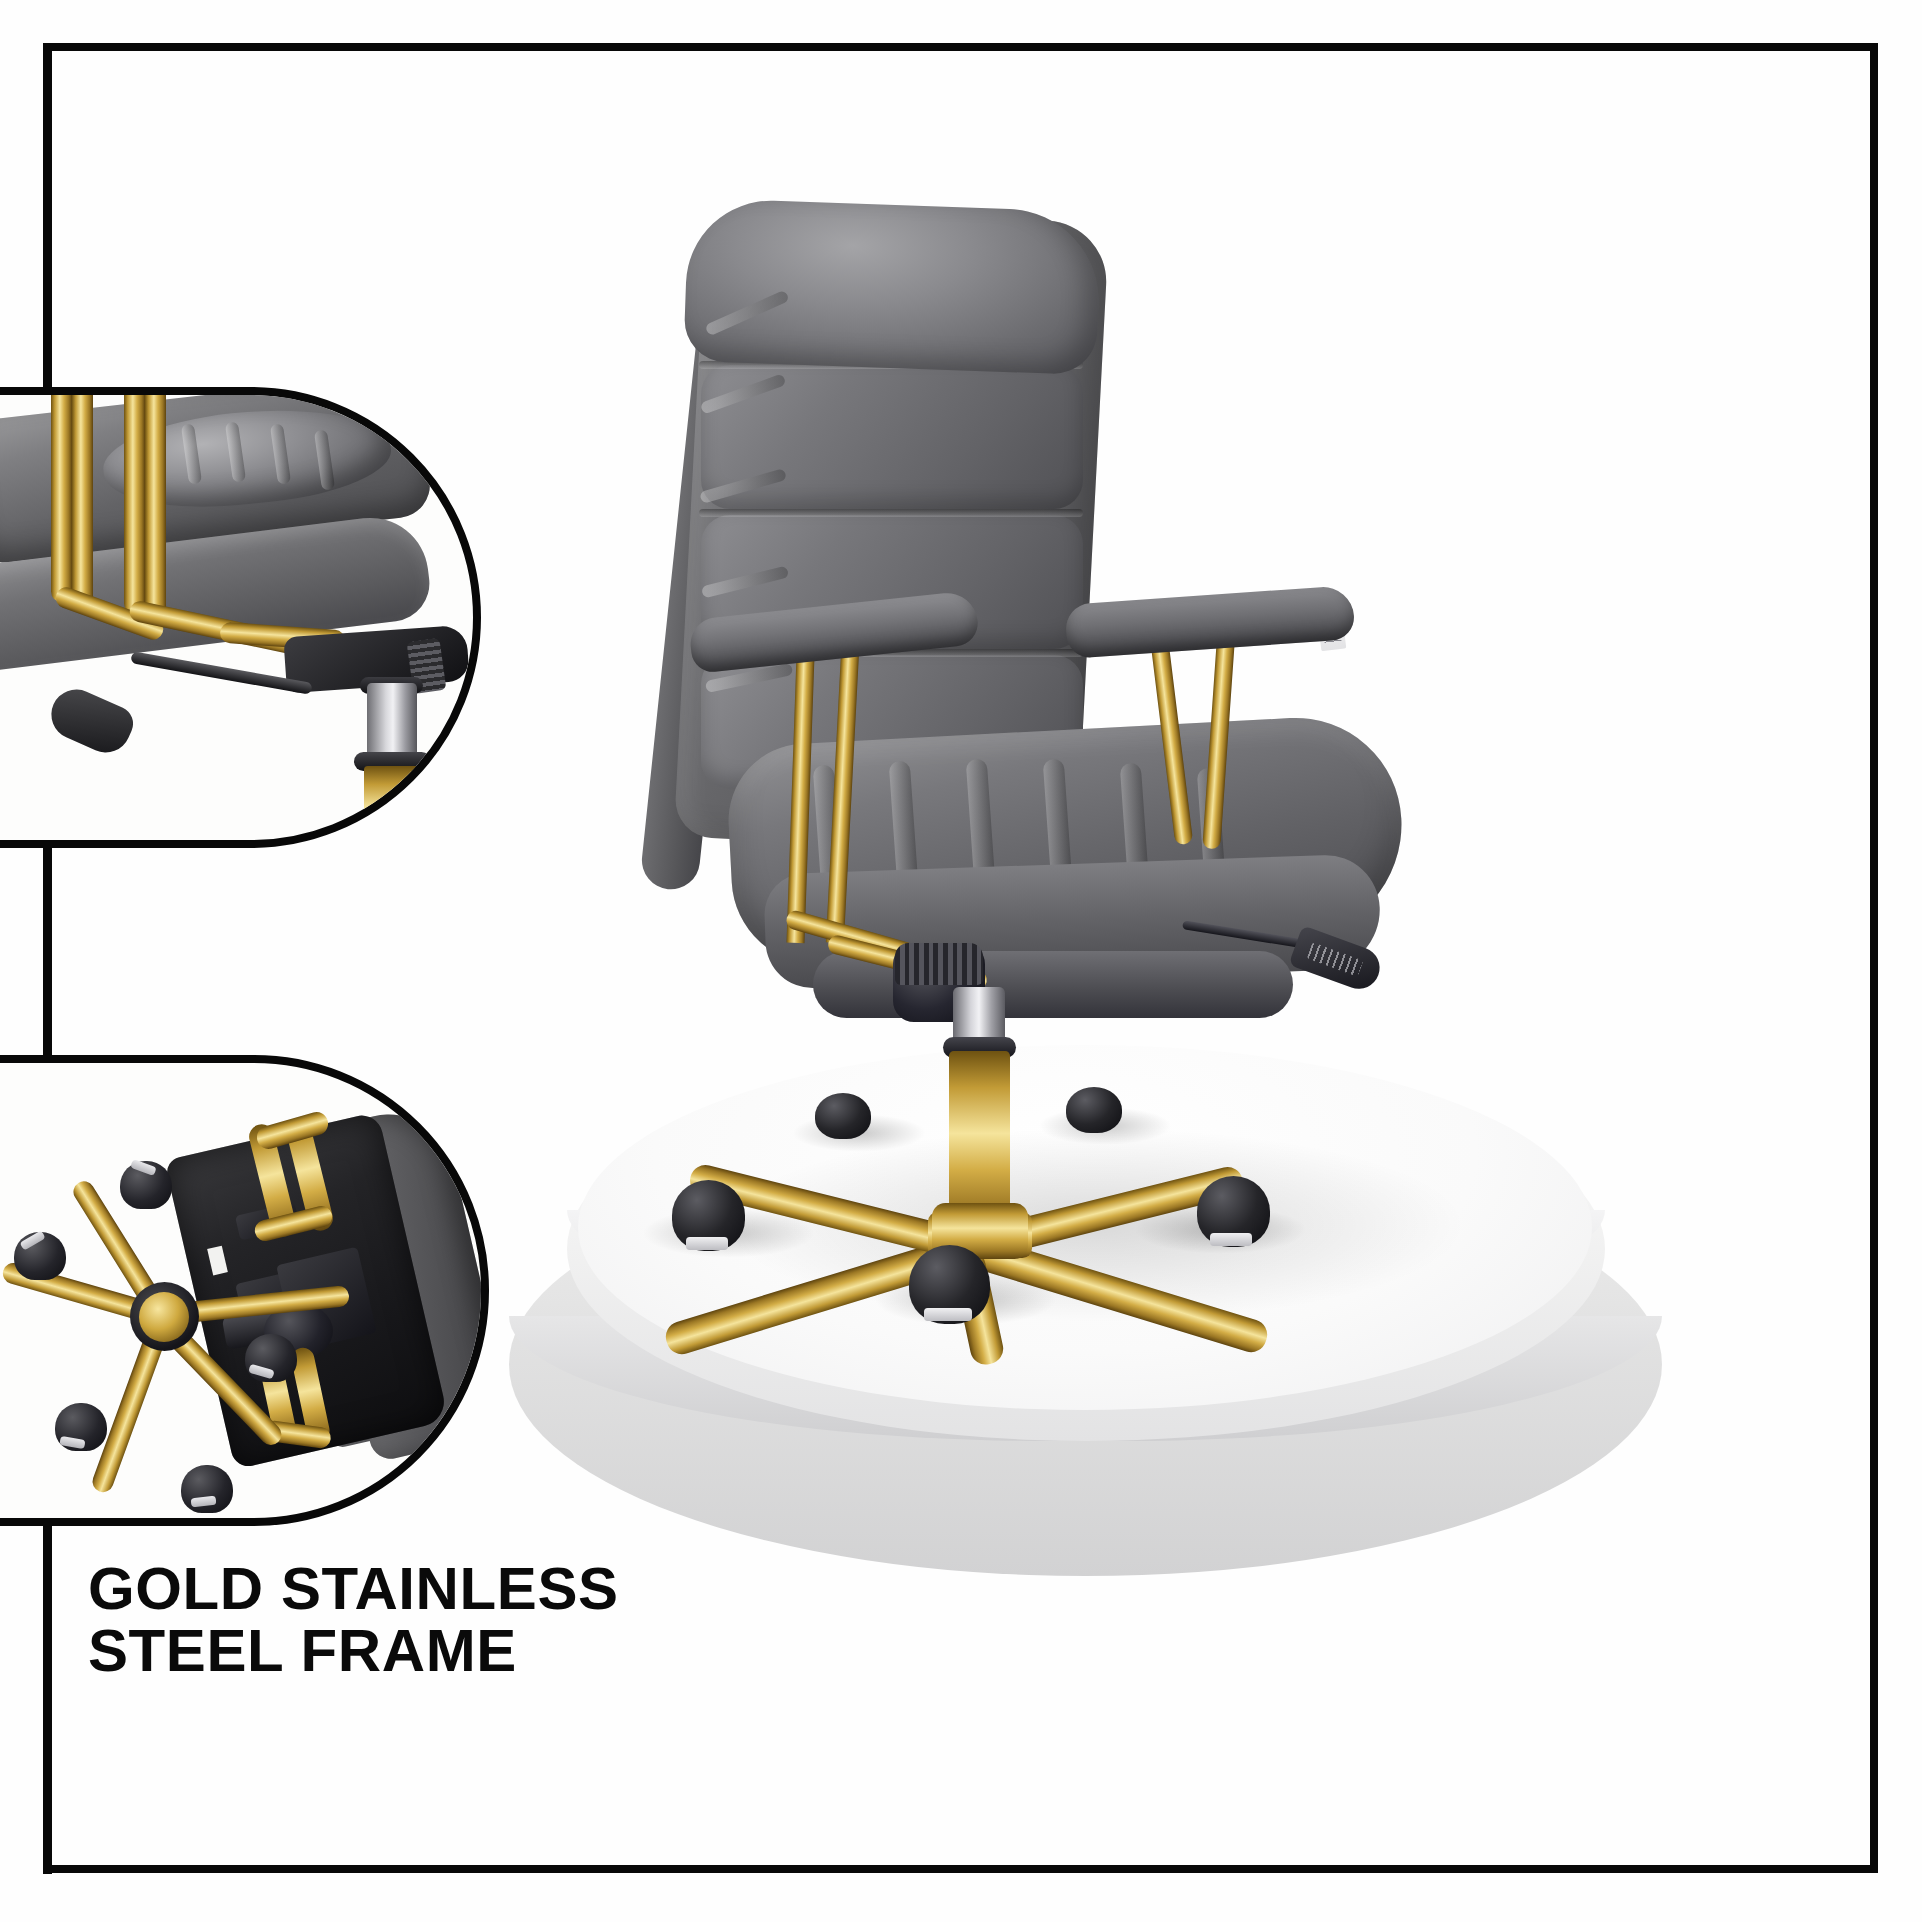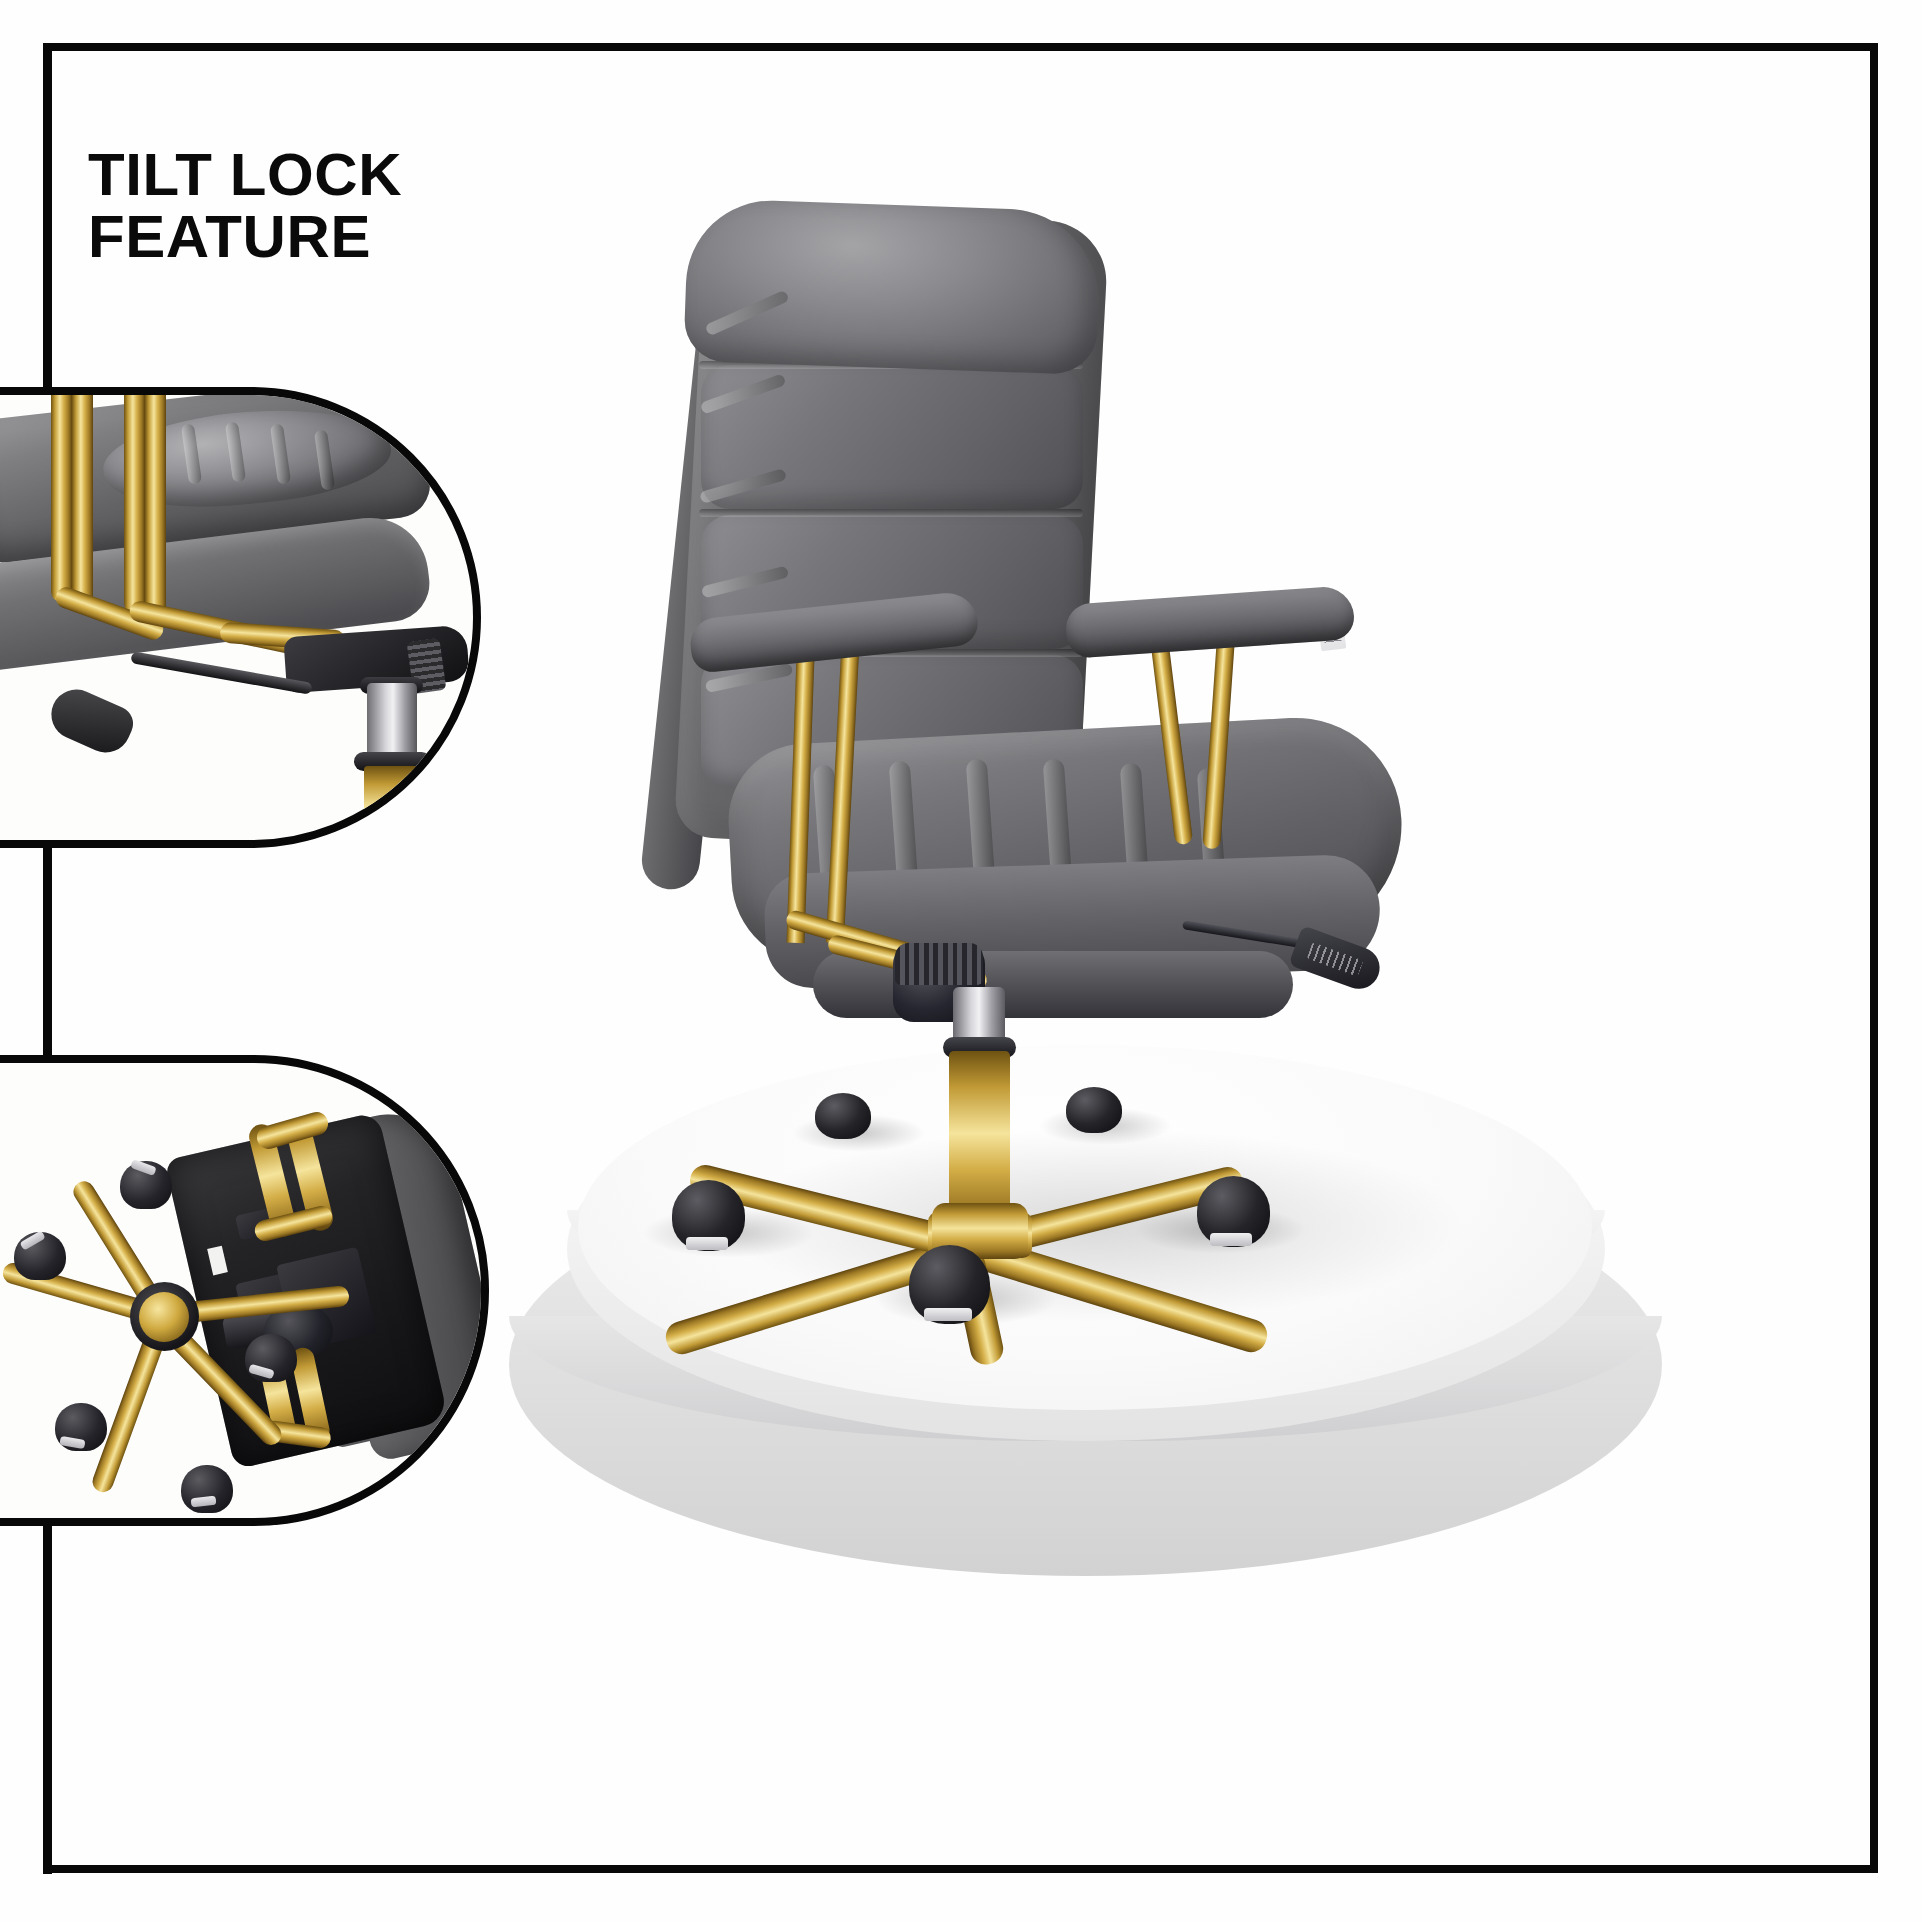--- a/index.html
+++ b/index.html
@@ -367,17 +367,17 @@
       <div class="bs-casterlip" style="left:23px;top:173px;transform:rotate(-30deg);"></div>
       <div class="bs-caster" style="left:58px;top:340px;"></div>
       <div class="bs-casterlip" style="left:63px;top:375px;transform:rotate(10deg);"></div>
       <div class="bs-caster" style="left:184px;top:402px;"></div>
       <div class="bs-casterlip" style="left:194px;top:434px;transform:rotate(-6deg);"></div>
       <div class="bs-caster" style="left:248px;top:271px;"></div>
       <div class="bs-casterlip" style="left:252px;top:304px;transform:rotate(16deg);"></div>
     </div>
   </div>
 
-  <div class="heading" id="h-top">TILT LOCK
-FEATURE</div>
+  <div class="heading" id="h-bot">GOLD STAINLESS
+STEEL FRAME</div>
 
 </div>
 
 
 </body></html>

